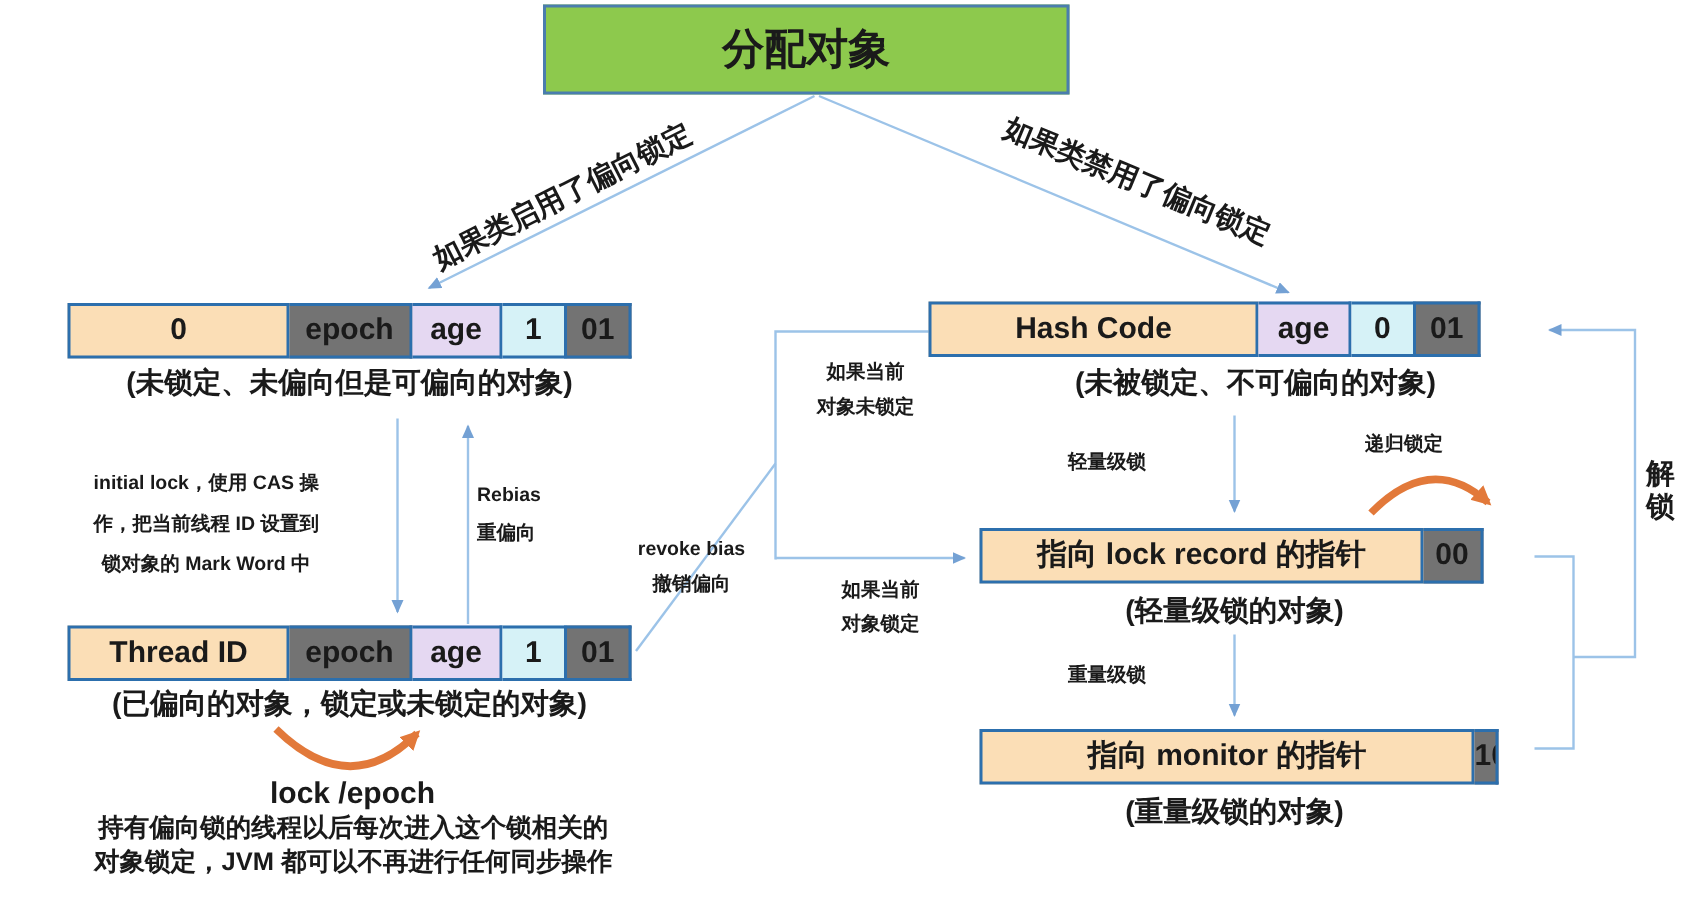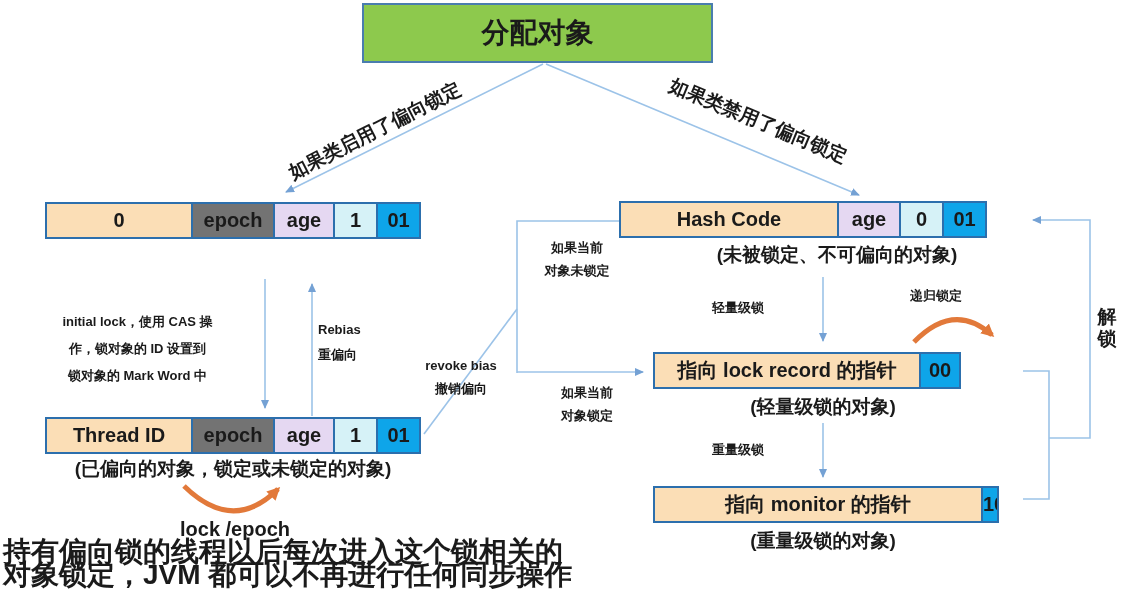--- a/index.html
+++ b/index.html
@@ -26,24 +26,24 @@
   .mwtable{display:flex;}
   .cell{
     box-sizing:border-box;height:37px;line-height:33px;text-align:center;
     border:2px solid #2c6fad;font-size:20px;white-space:nowrap;overflow:hidden;
   }
   .cell + .cell{border-left:0;}
   .c-peach{background:#fbdeb6;}
   .c-blue{background:#737373;}
   .c-lav{background:#e5d8f2;}
   .c-cyan{background:#d6f2f7;}
-  .c-green{background:#0ea5e9;}
+  .c-green{background:#737373;}
   .caption{font-size:19px;white-space:nowrap;}
   .lbl{font-size:13px;line-height:23px;}
-  .big{font-size:28px;line-height:24px;white-space:nowrap;}
+  .big{font-size:17px;line-height:24px;white-space:nowrap;}
 </style>
 </head>
 <body>
 
 <div id="stage">
 
   <svg id="lines" viewBox="0 0 1129 603" xmlns="http://www.w3.org/2000/svg">
     <defs>
       <marker id="ab" markerUnits="userSpaceOnUse" markerWidth="10" markerHeight="9" refX="8" refY="4" orient="auto">
         <path d="M0,0 L9,4 L0,8 Z" fill="#74a1d4"></path>
@@ -78,24 +78,25 @@
   <div class="abs rot-l">如果类启用了偏向锁定</div>
   <div class="abs rot-r">如果类禁用了偏向锁定</div>
 
   <div class="abs mwtable" style="left:45px;top:202px;">
     <div class="cell c-peach" style="width:148px;">0</div>
     <div class="cell c-blue" style="width:82px;">epoch</div>
     <div class="cell c-lav" style="width:60px;">age</div>
     <div class="cell c-cyan" style="width:43px;">1</div>
     <div class="cell c-green" style="width:43px;">01</div>
   </div>
+  <div class="abs caption ctr" style="left:45px;top:242px;width:376px;">(未锁定、未偏向但是可偏向的对象)</div>
 
   <div class="abs lbl ctr" style="left:15px;top:308px;width:245px;line-height:27px;">
     <div>initial lock，使用 CAS 操</div>
-    <div>作，锁对象的 ID 设置到</div>
+    <div>作，把当前线程 ID 设置到</div>
     <div>锁对象的 Mark Word 中</div>
   </div>
 
   <div class="abs lbl" style="left:318px;top:317px;width:100px;line-height:25px;">
     <div>Rebias</div>
     <div>重偏向</div>
   </div>
 
   <div class="abs mwtable" style="left:45px;top:417px;">
     <div class="cell c-peach" style="width:148px;">Thread ID</div>
@@ -130,21 +131,21 @@
     <div class="cell c-lav" style="width:62px;">age</div>
     <div class="cell c-cyan" style="width:43px;">0</div>
     <div class="cell c-green" style="width:43px;">01</div>
   </div>
   <div class="abs caption ctr" style="left:653px;top:242px;width:368px;">(未被锁定、不可偏向的对象)</div>
 
   <div class="abs lbl" style="left:712px;top:296px;">轻量级锁</div>
   <div class="abs lbl" style="left:910px;top:284px;">递归锁定</div>
 
   <div class="abs mwtable" style="left:653px;top:352px;">
-    <div class="cell c-peach" style="width:268px;">指向 lock record 的指针</div>
+    <div class="cell c-peach" style="width:296px;">指向 lock record 的指针</div>
     <div class="cell c-green" style="width:40px;">00</div>
   </div>
   <div class="abs caption ctr" style="left:653px;top:394px;width:340px;">(轻量级锁的对象)</div>
 
   <div class="abs lbl" style="left:712px;top:438px;">重量级锁</div>
 
   <div class="abs mwtable" style="left:653px;top:486px;">
     <div class="cell c-peach" style="width:330px;">指向 monitor 的指针</div>
     <div class="cell c-green" style="width:16px;text-align:center;">10</div>
   </div>

